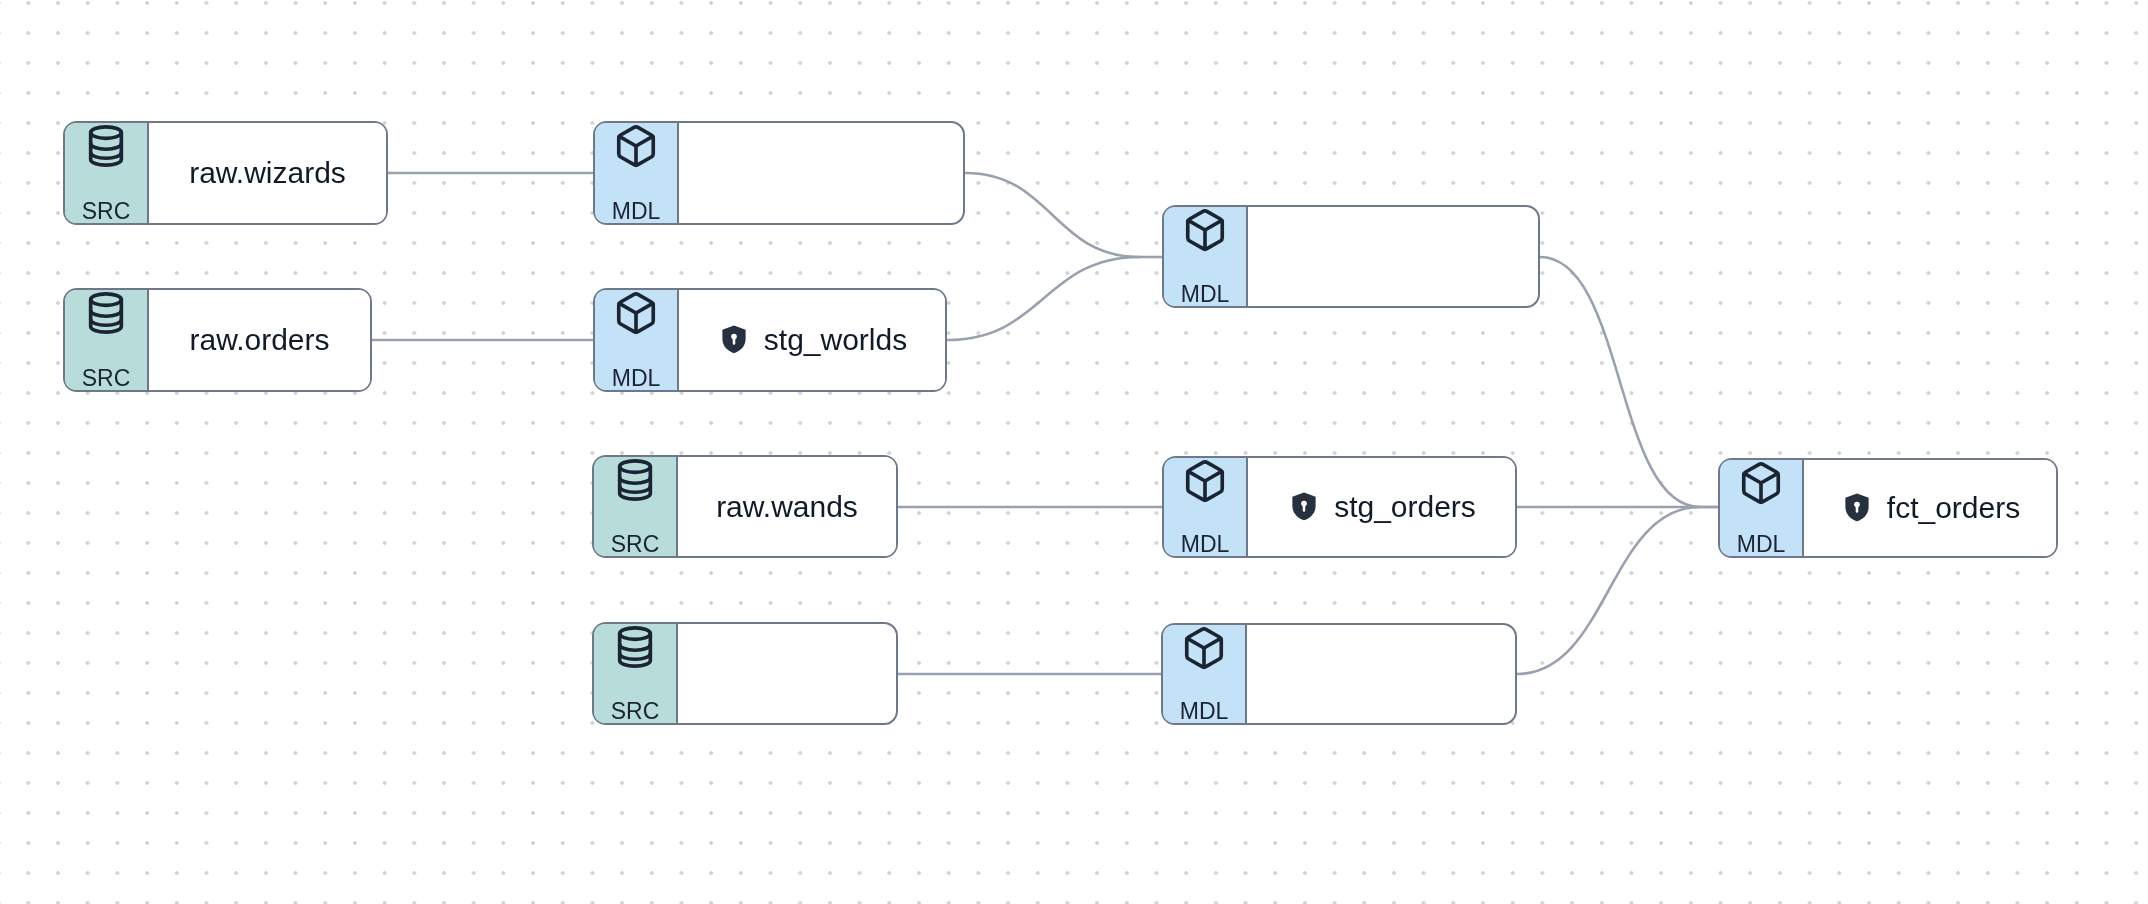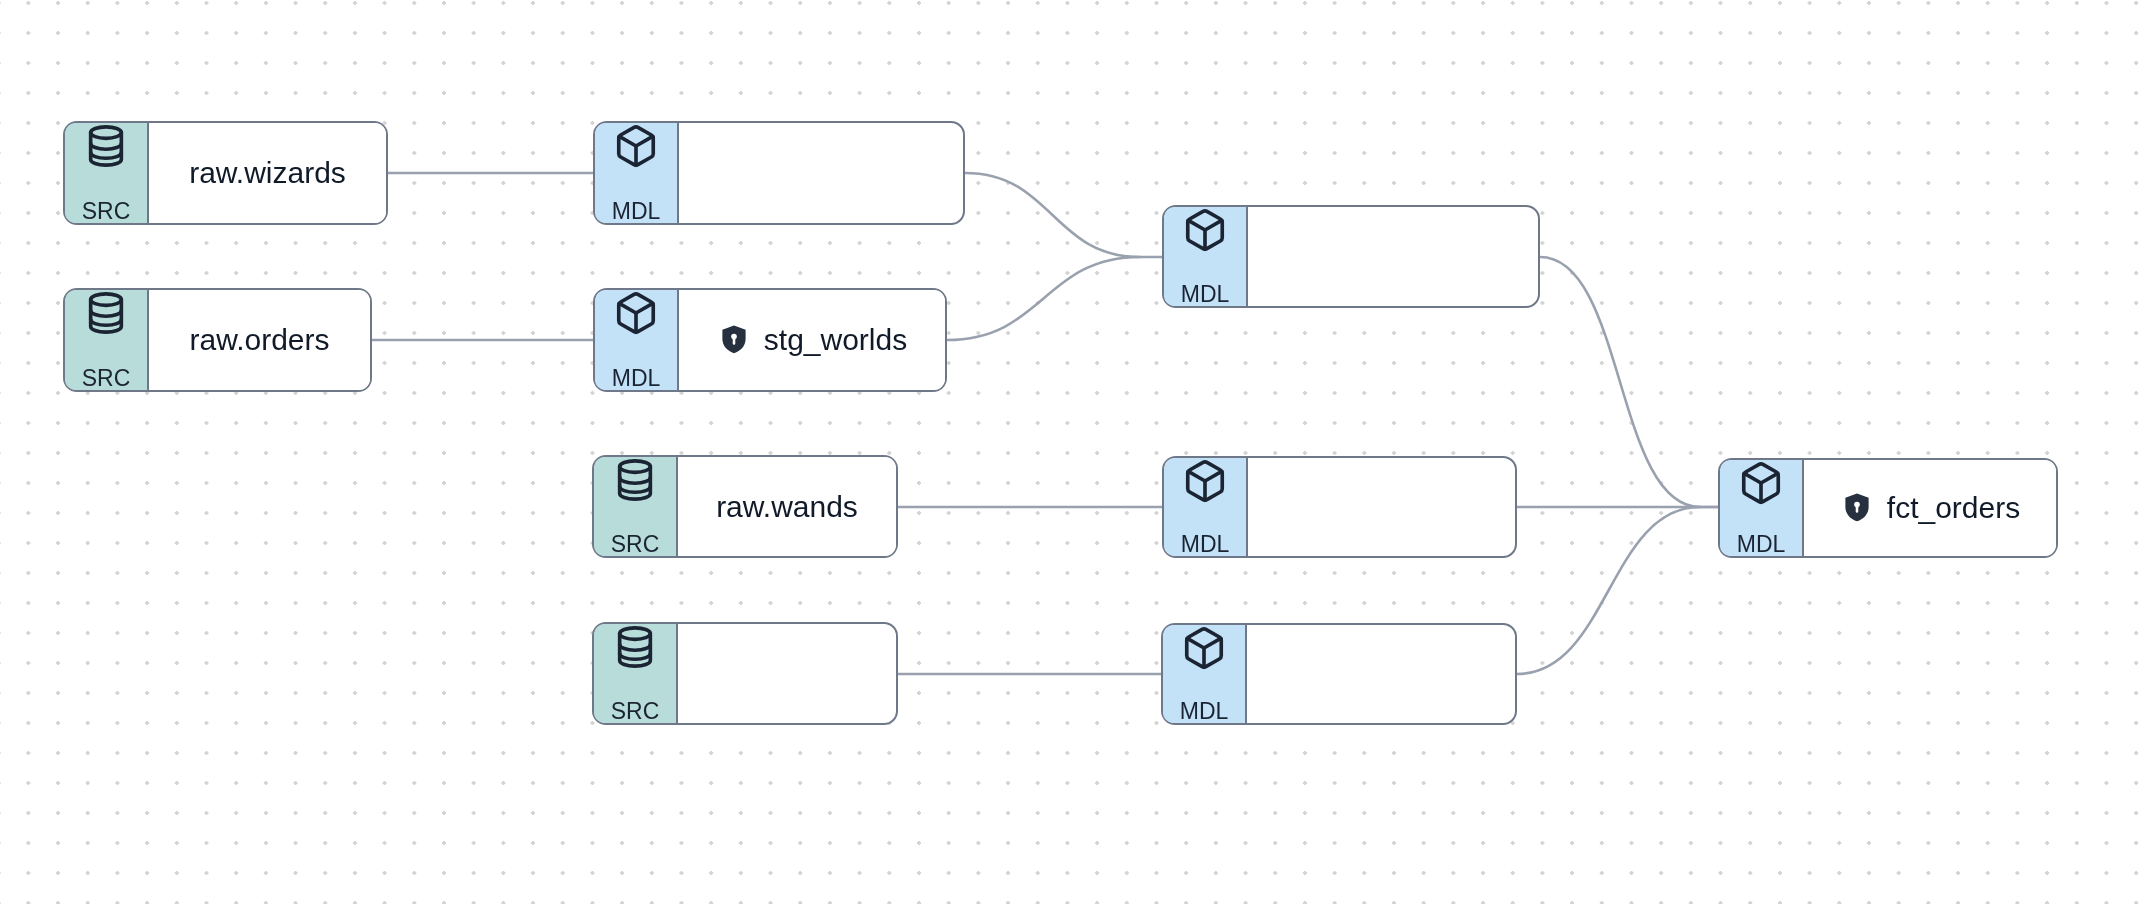--- a/index.html
+++ b/index.html
@@ -167,20 +167,30 @@
 
   <div class="node mdl n-stg-orders">
     <div class="badge">
       <svg viewBox="0 0 24 24">
           <path d="M21 16V8a2 2 0 0 0-1-1.73l-7-4a2 2 0 0 0-2 0l-7 4A2 2 0 0 0 3 8v8a2 2 0 0 0 1 1.73l7 4a2 2 0 0 0 2 0l7-4A2 2 0 0 0 21 16z"></path>
           <polyline points="3.27 6.96 12 12.01 20.73 6.96"></polyline>
           <line x1="12" y1="22.08" x2="12" y2="12"></line>
         </svg>
       <span class="badge-label">MDL</span>
     </div>
+    <div class="body">
+      <span class="shield">
+          <svg viewBox="0 0 24 24">
+            <path fill="#26303f" d="M12 1.8l8.2 3v6.4c0 5.1-3.6 8.7-8.2 10.2C7.4 19.9 3.8 16.3 3.8 11.2V4.8L12 1.8z"></path>
+            <circle cx="12" cy="9.6" r="2" fill="#fff"></circle>
+            <rect x="11.1" y="10.8" width="1.8" height="4.6" rx="0.9" fill="#fff"></rect>
+          </svg>
+        </span>
+      <span class="label">stg_orders</span>
+    </div>
   </div>
 
   <div class="node mdl n-stg-wands">
     <div class="badge">
       <svg viewBox="0 0 24 24">
           <path d="M21 16V8a2 2 0 0 0-1-1.73l-7-4a2 2 0 0 0-2 0l-7 4A2 2 0 0 0 3 8v8a2 2 0 0 0 1 1.73l7 4a2 2 0 0 0 2 0l7-4A2 2 0 0 0 21 16z"></path>
           <polyline points="3.27 6.96 12 12.01 20.73 6.96"></polyline>
           <line x1="12" y1="22.08" x2="12" y2="12"></line>
         </svg>
       <span class="badge-label">MDL</span>

